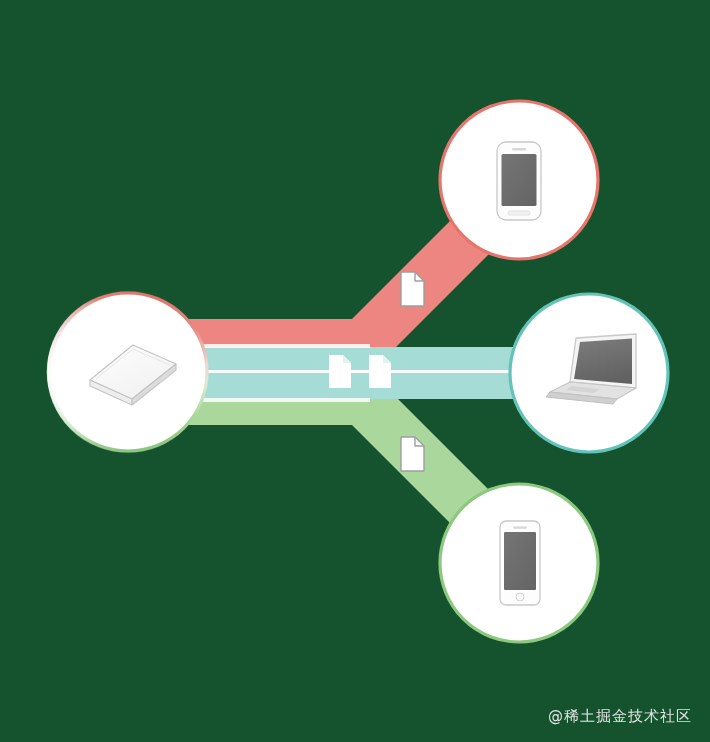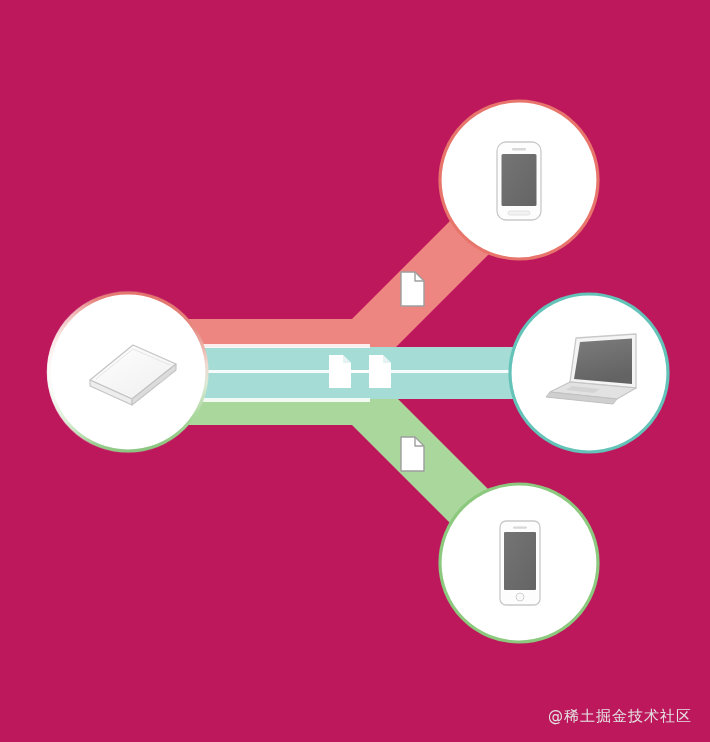--- a/index.html
+++ b/index.html
@@ -7,21 +7,21 @@
     padding: 0;
     background: #ffffff;
   }
   body {
     font-family: "Liberation Sans", sans-serif;
   }
   #stage {
     position: relative;
     width: 710px;
     height: 742px;
-    background: #be185d;
+    background: #14532d;
     overflow: hidden;
   }
   #scene {
     position: absolute;
     inset: 0;
     width: 710px;
     height: 742px;
   }
   #watermark {
     position: absolute;

